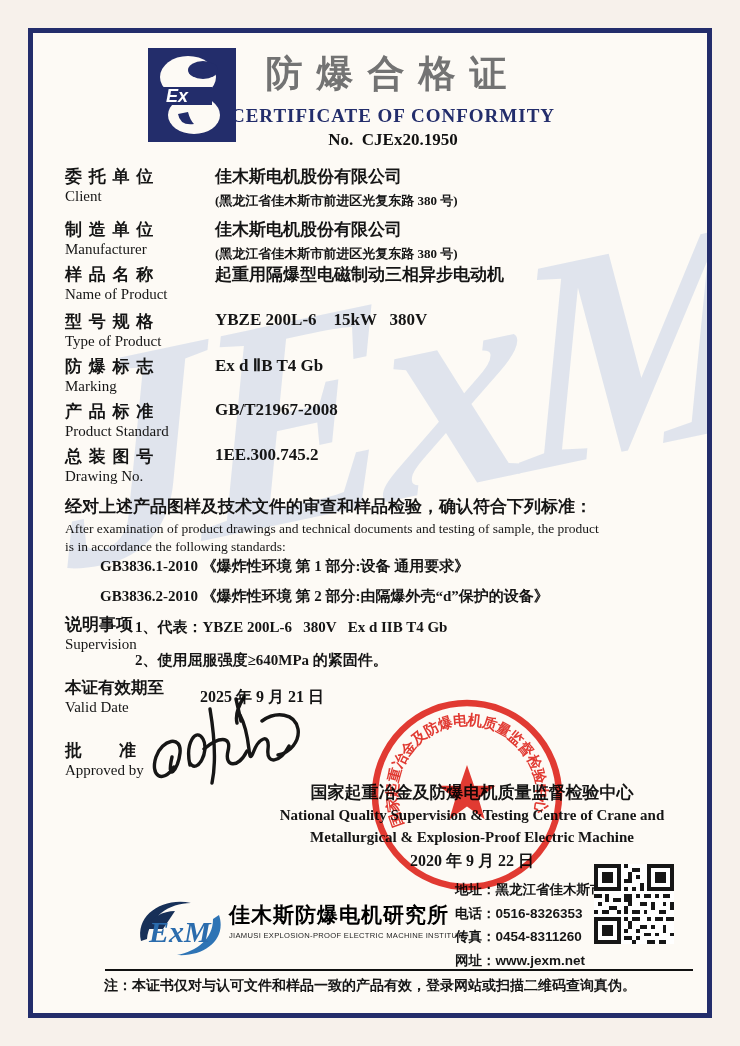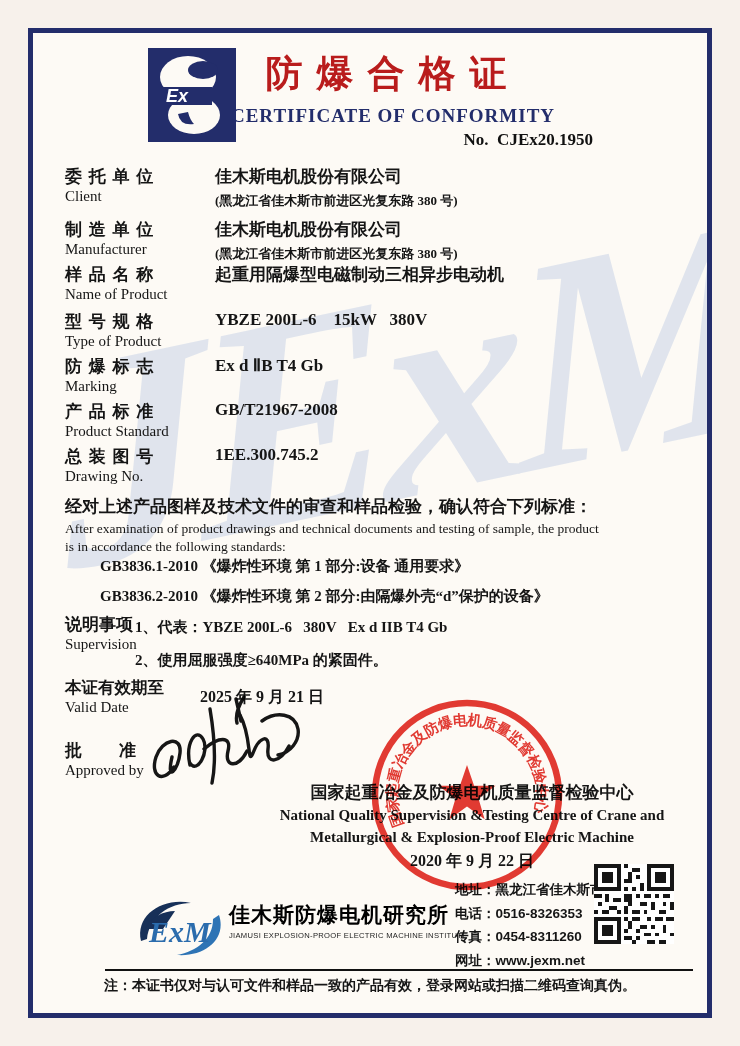--- a/index.html
+++ b/index.html
@@ -6,23 +6,23 @@
   .page{position:relative;width:740px;height:1046px;background:#f7f1eb;font-family:"Liberation Serif",serif;color:#151515;}
   .inner{position:absolute;left:28px;top:28px;width:674px;height:980px;border:5px solid #232d6b;background:#fdfaf5;overflow:hidden;}
   .wm{position:absolute;left:20px;top:210px;z-index:0;font-family:"Liberation Serif",serif;
       font-style:italic;font-weight:bold;font-size:300px;line-height:1;color:#b9c8e3;opacity:.42;
       transform:rotate(-12deg) skewX(-8deg);letter-spacing:-12px;white-space:nowrap;pointer-events:none;}
   .z{position:absolute;z-index:1;}
   .pre{white-space:pre-wrap;}
   
   .logo{left:115px;top:15px;}
   .htext{left:160px;top:16px;width:400px;text-align:center;}
-  .title{font-size:37px;font-weight:bold;color:#b91c1c;letter-spacing:14px;font-family:"Liberation Sans",sans-serif;}
+  .title{font-size:37px;font-weight:bold;color:#737373;letter-spacing:14px;font-family:"Liberation Sans",sans-serif;}
   .subtitle{margin-top:6px;font-size:19px;font-weight:bold;color:#232d6b;letter-spacing:1px;}
-  .certno{margin-top:3px;font-size:17px;font-weight:bold;color:#111;text-align:right;}
+  .certno{margin-top:3px;font-size:17px;font-weight:bold;color:#111;}
   
   .frow{left:32px;width:630px;}
   .flabel{float:left;width:150px;}
   .lcn{font-size:17px;font-weight:bold;font-family:"Liberation Sans",sans-serif;letter-spacing:1px;}
   .len{font-size:15px;margin-top:0px;}
   .fval{margin-left:150px;}
   .vmain{font-size:17px;font-weight:bold;}
   .vsub{font-size:13px;font-weight:bold;margin-top:4px;}
   
   .stcn{font-size:17px;font-weight:bold;font-family:"Liberation Sans",sans-serif;}

